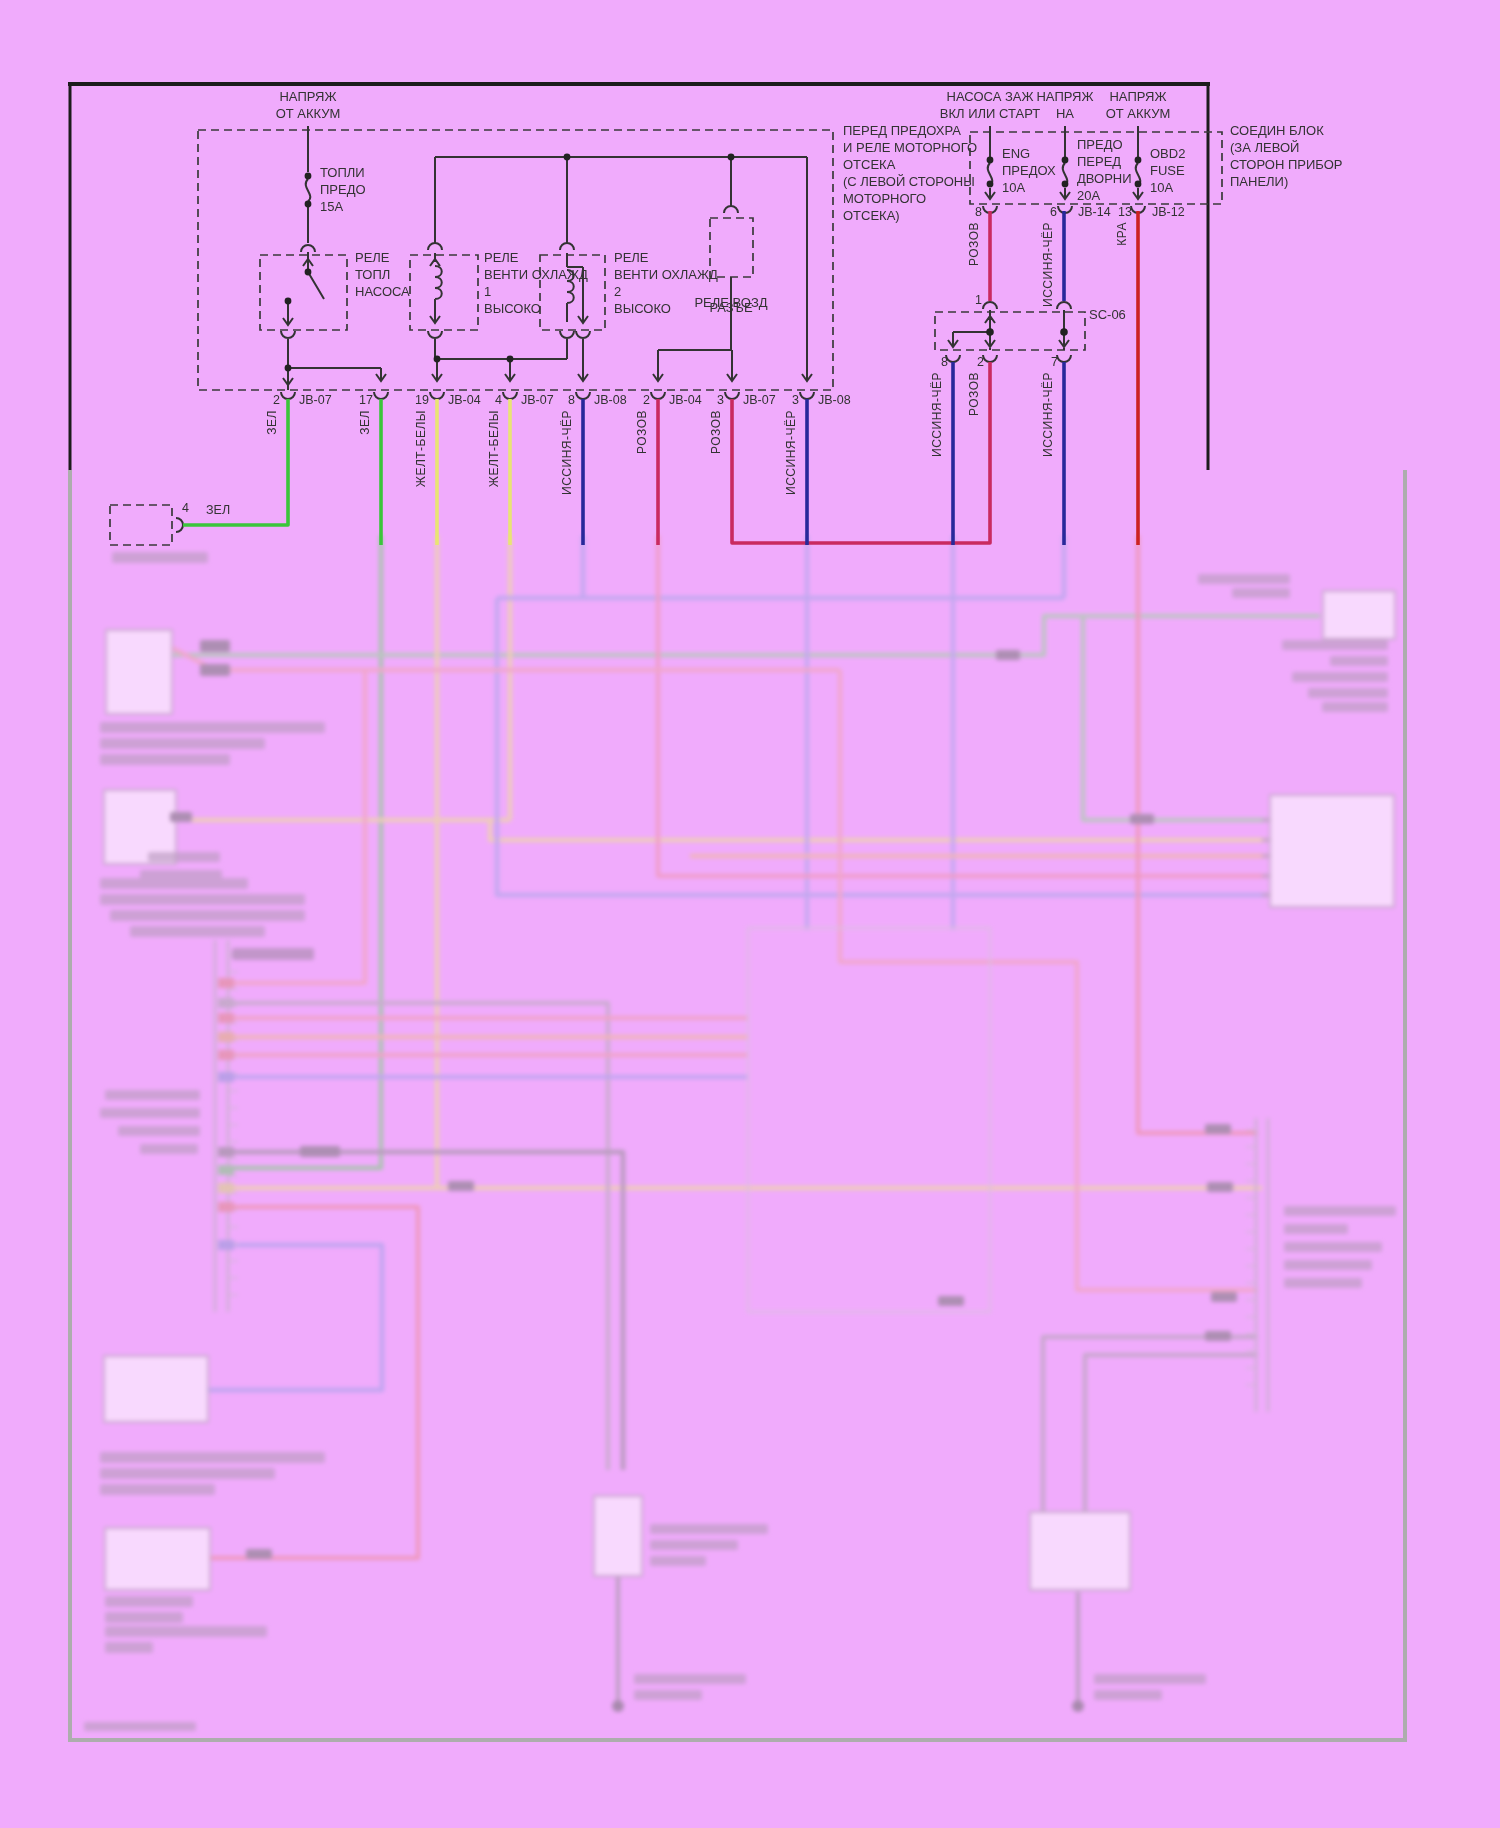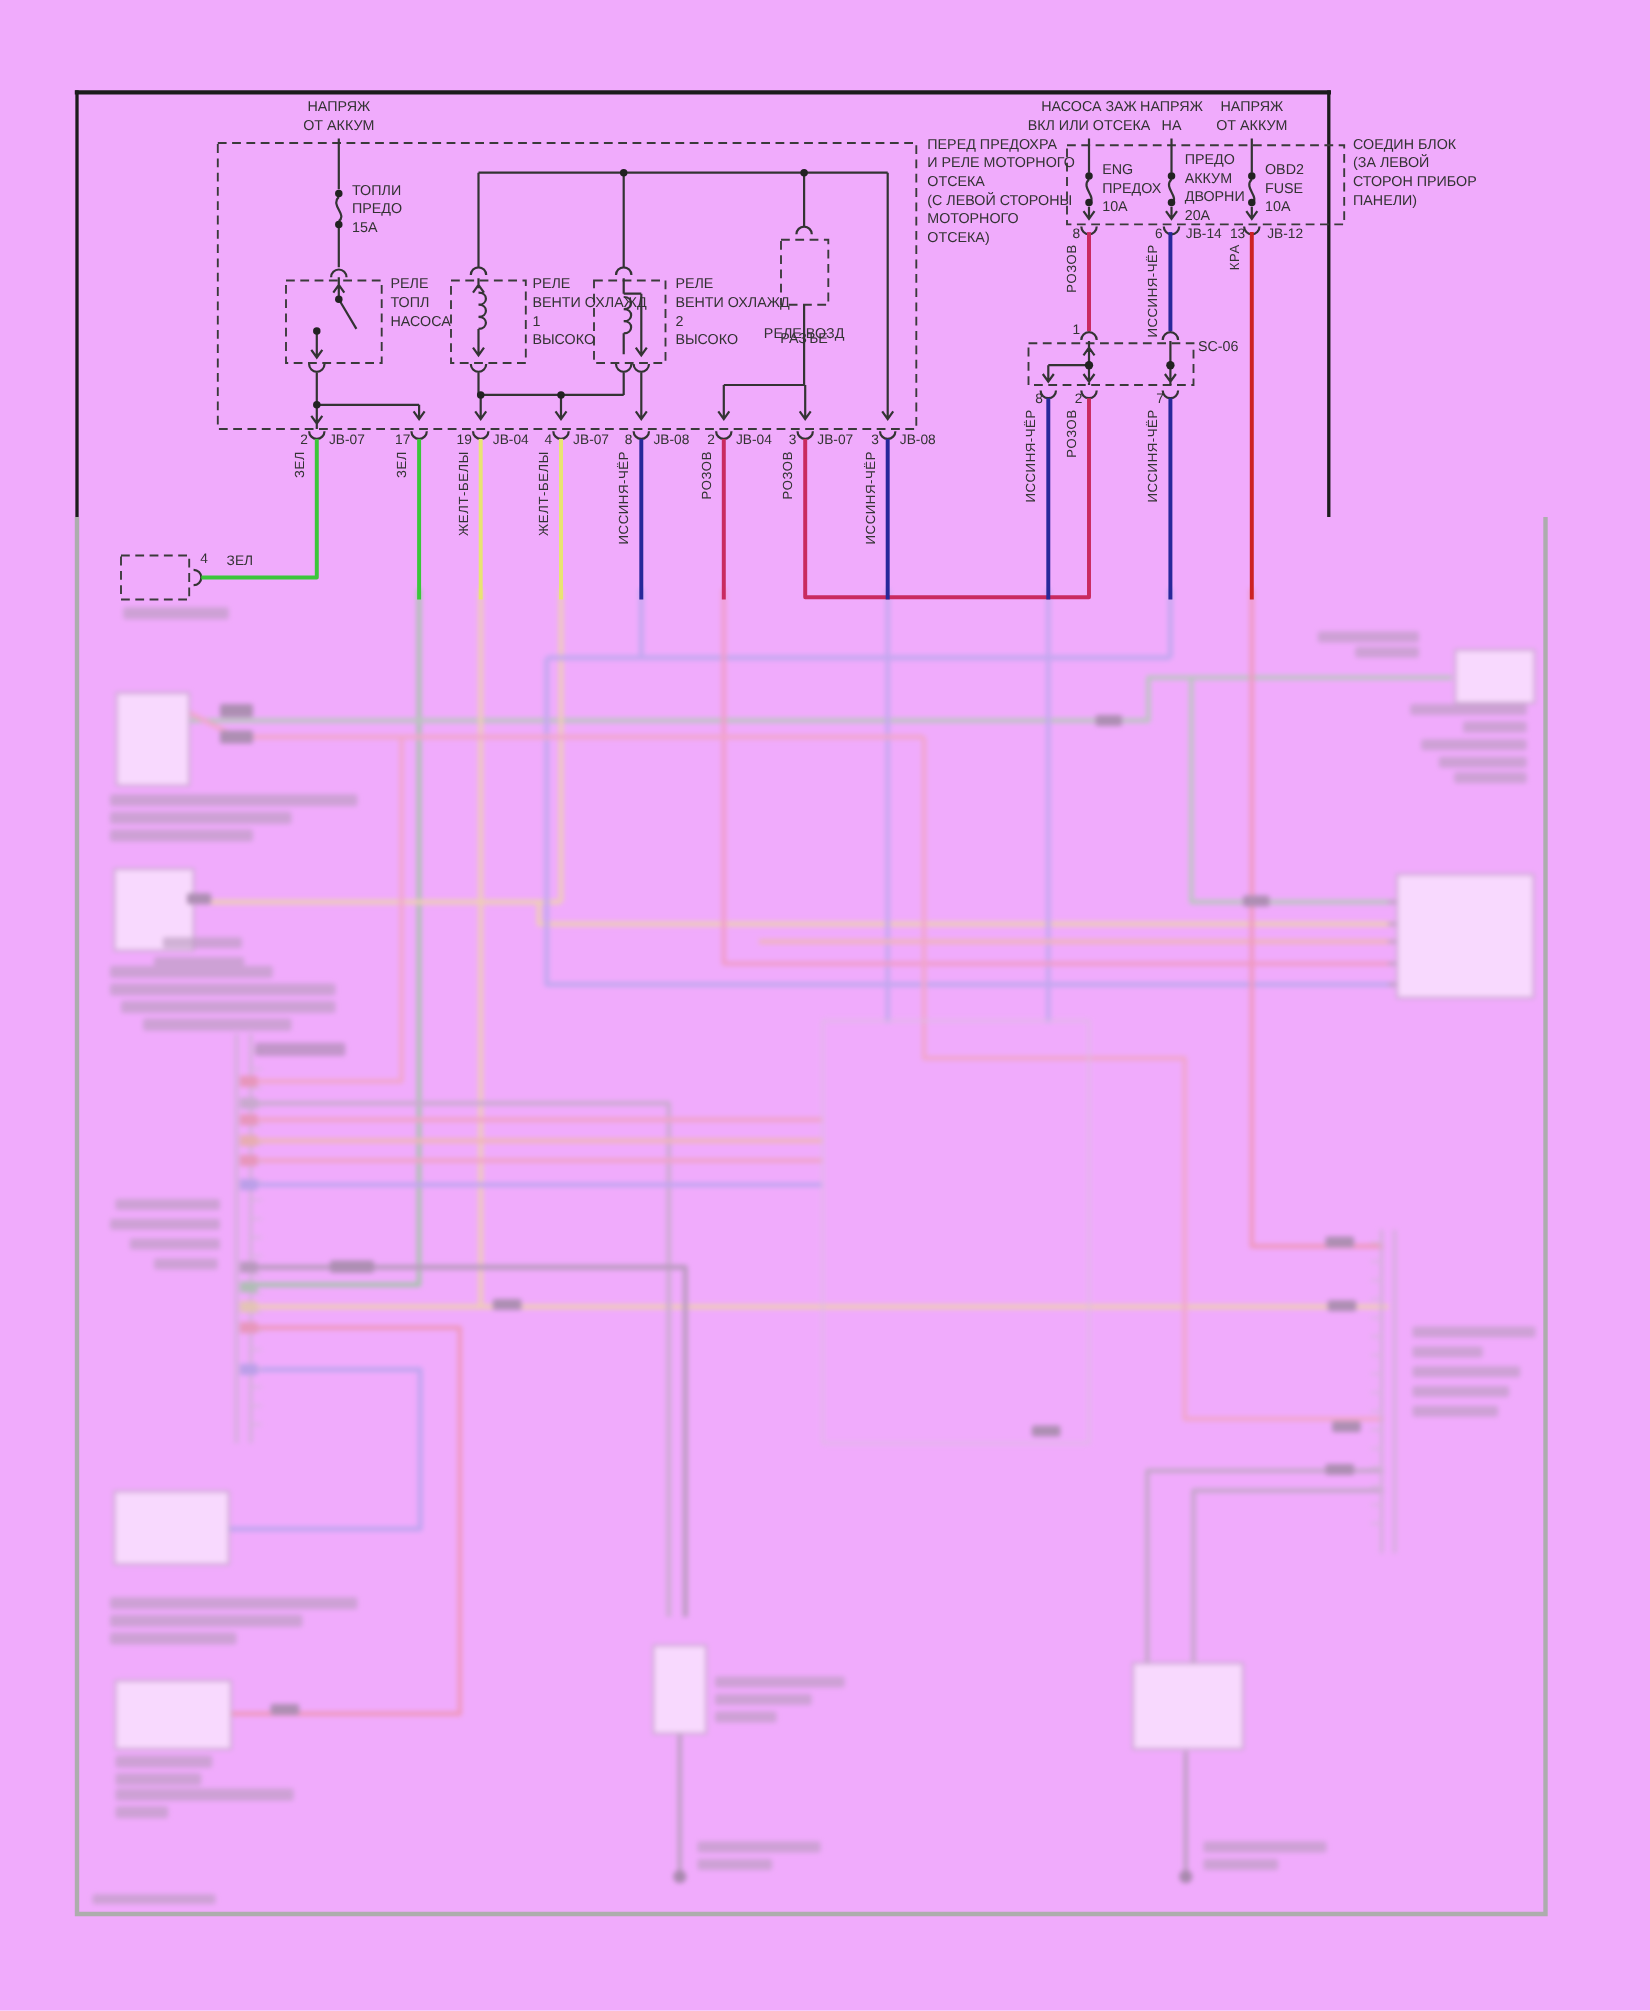--- a/index.html
+++ b/index.html
@@ -256,32 +256,32 @@
     <div class="lbl c" style="left:731px;top:301px">РАЗЪЕ</div>
 
     <div class="lbl" style="left:843px;top:124px">ПЕРЕД ПРЕДОХРА</div>
     <div class="lbl" style="left:843px;top:141px">И РЕЛЕ МОТОРНОГО</div>
     <div class="lbl" style="left:843px;top:158px">ОТСЕКА</div>
     <div class="lbl" style="left:843px;top:175px">(С ЛЕВОЙ СТОРОНЫ</div>
     <div class="lbl" style="left:843px;top:192px">МОТОРНОГО</div>
     <div class="lbl" style="left:843px;top:209px">ОТСЕКА)</div>
 
     <div class="lbl c" style="left:990px;top:90px">НАСОСА ЗАЖ</div>
-    <div class="lbl c" style="left:990px;top:107px">ВКЛ ИЛИ ОТСЕКА</div>
+    <div class="lbl c" style="left:990px;top:107px">ВКЛ ИЛИ СТАРТ</div>
     <div class="lbl c" style="left:1065px;top:90px">НАПРЯЖ</div>
     <div class="lbl c" style="left:1065px;top:107px">НА</div>
     <div class="lbl c" style="left:1138px;top:90px">НАПРЯЖ</div>
     <div class="lbl c" style="left:1138px;top:107px">ОТ АККУМ</div>
 
     <div class="lbl" style="left:1002px;top:147px">ENG</div>
     <div class="lbl" style="left:1002px;top:164px">ПРЕДОХ</div>
     <div class="lbl" style="left:1002px;top:181px">10А</div>
 
     <div class="lbl" style="left:1077px;top:138px">ПРЕДО</div>
-    <div class="lbl" style="left:1077px;top:155px">АККУМ</div>
+    <div class="lbl" style="left:1077px;top:155px">ПЕРЕД</div>
     <div class="lbl" style="left:1077px;top:172px">ДВОРНИ</div>
     <div class="lbl" style="left:1077px;top:189px">20А</div>
 
     <div class="lbl" style="left:1150px;top:147px">OBD2</div>
     <div class="lbl" style="left:1150px;top:164px">FUSE</div>
     <div class="lbl" style="left:1150px;top:181px">10А</div>
 
     <div class="lbl" style="left:1230px;top:124px">СОЕДИН БЛОК</div>
     <div class="lbl" style="left:1230px;top:141px">(ЗА ЛЕВОЙ</div>
     <div class="lbl" style="left:1230px;top:158px">СТОРОН ПРИБОР</div>

